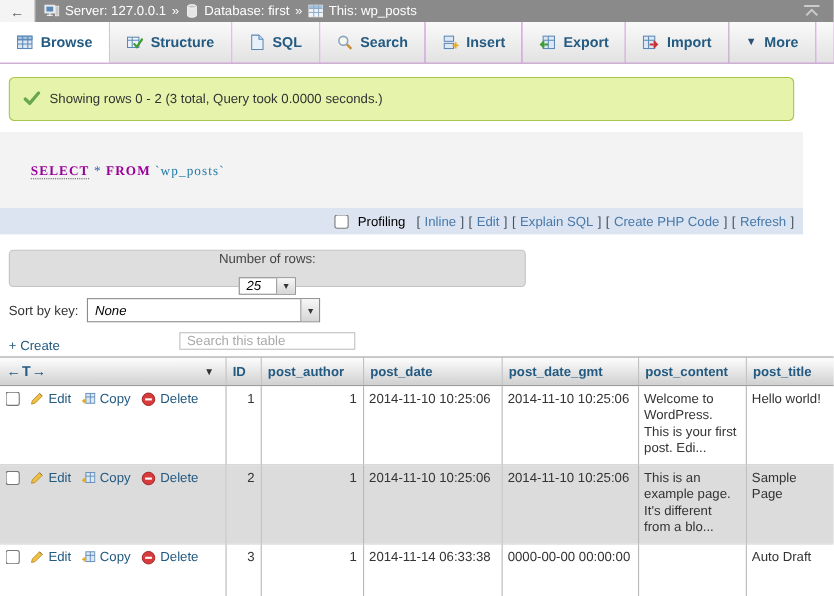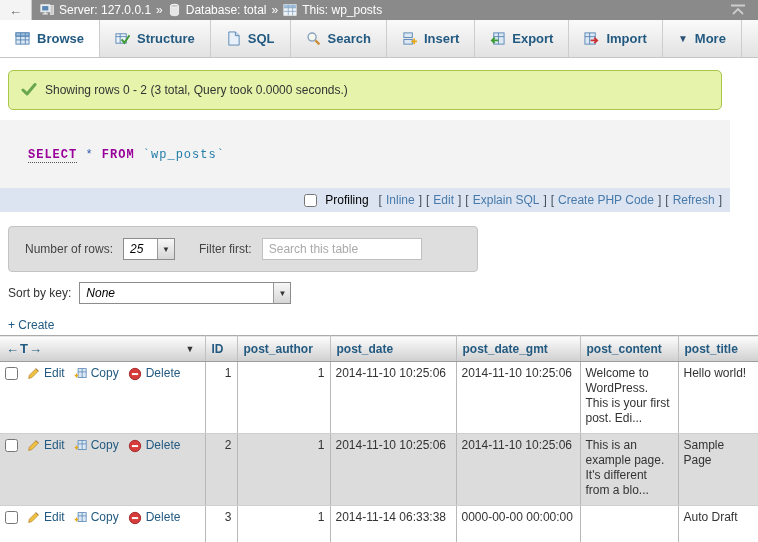--- a/index.html
+++ b/index.html
@@ -27,37 +27,37 @@
   .tabbar .filler { flex: 1; background: linear-gradient(#fafafa, #e2e2e2); }
   .more-caret { font-size: 10px; color: #2c5175; }
 
   
   .msgbox { margin: 12px 36px 0 8px; height: 40px; background: #e6f3ab;
     border: 1px solid #a9c64a; border-radius: 5px; display: flex; align-items: center;
     gap: 8px; padding: 0 12px; color: #333; }
 
   
   .querybox { margin-top: 10px; width: 730px; background: #f3f3f3; }
-  .sqlline { padding: 28px 0 26px 28px; font-family: Liberation Mono, monospace;
+  .sqlline { padding: 28px 0 26px 28px; font-family: Liberation Serif, serif;
     font-size: 12px; letter-spacing: 1px; }
   .kw { color: #990099; font-weight: bold; }
   .kw.dotted { border-bottom: 1px dotted #555; }
   .star { color: #2f58ad; }
   .ident { color: #217ca8; }
   .profilingrow { height: 24px; background: #dbe4f0; display: flex; align-items: center;
     justify-content: flex-end; gap: 4px; padding-right: 8px; white-space: nowrap; }
   .profilingrow label { color: #000; margin-right: 6px; }
   .profilingrow input { margin-right: 4px; }
   .br { color: #445060; }
   .plink { color: #4779ab; }
 
   
-  .rowsbar { margin: 14px 0 0 8px; width: 470px; height: 46px; background: #dedede;
+  .rowsbar { margin: 14px 0 0 8px; width: 470px; height: 34px; background: #dedede;
     border: 1px solid #c3c3c3; border-radius: 4px; display: flex; align-items: center;
-    gap: 10px; padding: 0 16px; color: #444; }
+    gap: 10px; padding: 0 16px; color: #444; flex-direction: column; }
   .fauxselect { display: inline-flex; align-items: stretch; background: #fff;
     border: 1px solid #8c8c8c; height: 22px; cursor: pointer; font-style: italic; }
   .fauxselect .val { display: flex; align-items: center; padding: 0 6px; flex: 1; color: #000; }
   .fauxselect .arrowbtn { width: 17px; background: linear-gradient(#f7f7f7, #d6d6d6);
     border-left: 1px solid #9a9a9a; display: flex; align-items: center; justify-content: center;
     font-size: 8px; color: #333; }
   .sel-rows { width: 52px; }
   .sel-sort { width: 212px; }
   .filterinput { width: 160px; height: 22px; border: 1px solid #c0c0c0; padding: 0 6px;
     font-family: "Liberation Sans", sans-serif; font-size: 12px; color: #333; }
@@ -105,21 +105,21 @@
         </svg>
     </span>
     <span>Server: 127.0.0.1</span>
     <span>»</span>
     <span>
       <svg width="13" height="14" viewBox="0 0 16 16">
           <path d="M3 3c0-1.2 2.2-2 5-2s5 .8 5 2v10c0 1.2-2.2 2-5 2s-5-.8-5-2z" fill="#e6e6e6" stroke="#f7f7f7"></path>
           <ellipse cx="8" cy="3" rx="5" ry="1.9" fill="#c9c9c9" stroke="#f7f7f7"></ellipse>
         </svg>
     </span>
-    <span>Database: total</span>
+    <span>Database: first</span>
     <span>»</span>
     <span>
       <svg width="14" height="14" viewBox="0 0 16 16">
           <rect x="1" y="2" width="14" height="12" fill="#eef4fa" stroke="#f2f2f2"></rect>
           <rect x="1" y="2" width="14" height="3.5" fill="#9fc1e0"></rect>
           <path d="M1 5.5h14M1 9.5h14M6 2v12M11 2v12" stroke="#8ea8c2" fill="none"></path>
         </svg>
     </span>
     <span>This: wp_posts</span>
   </div>

